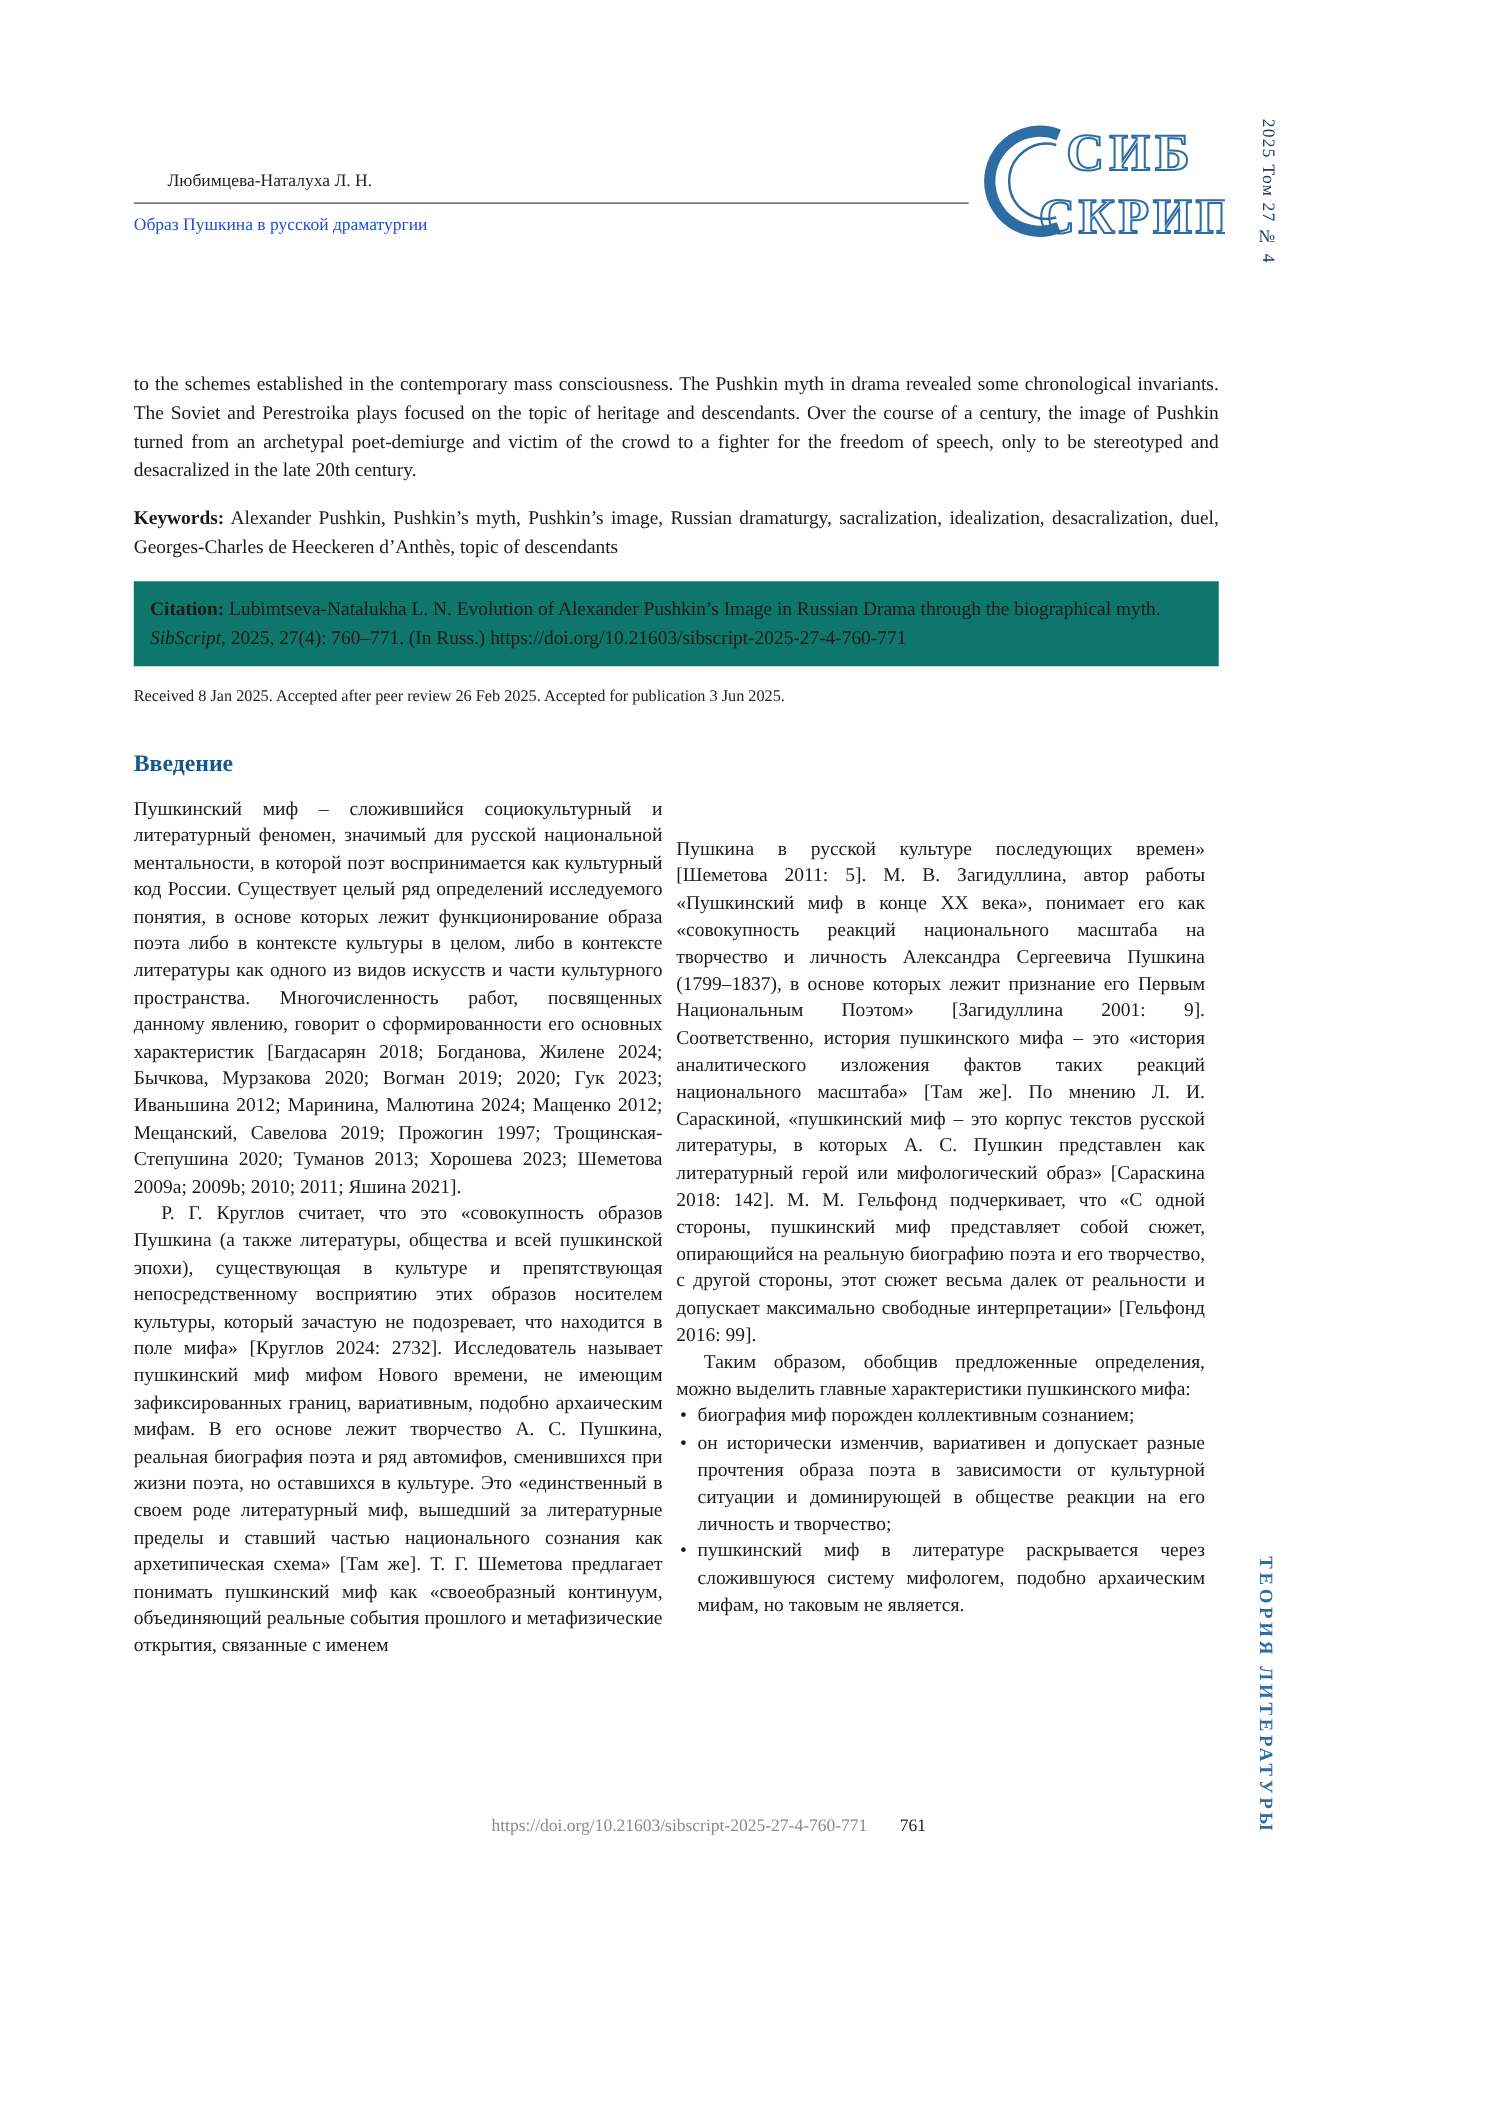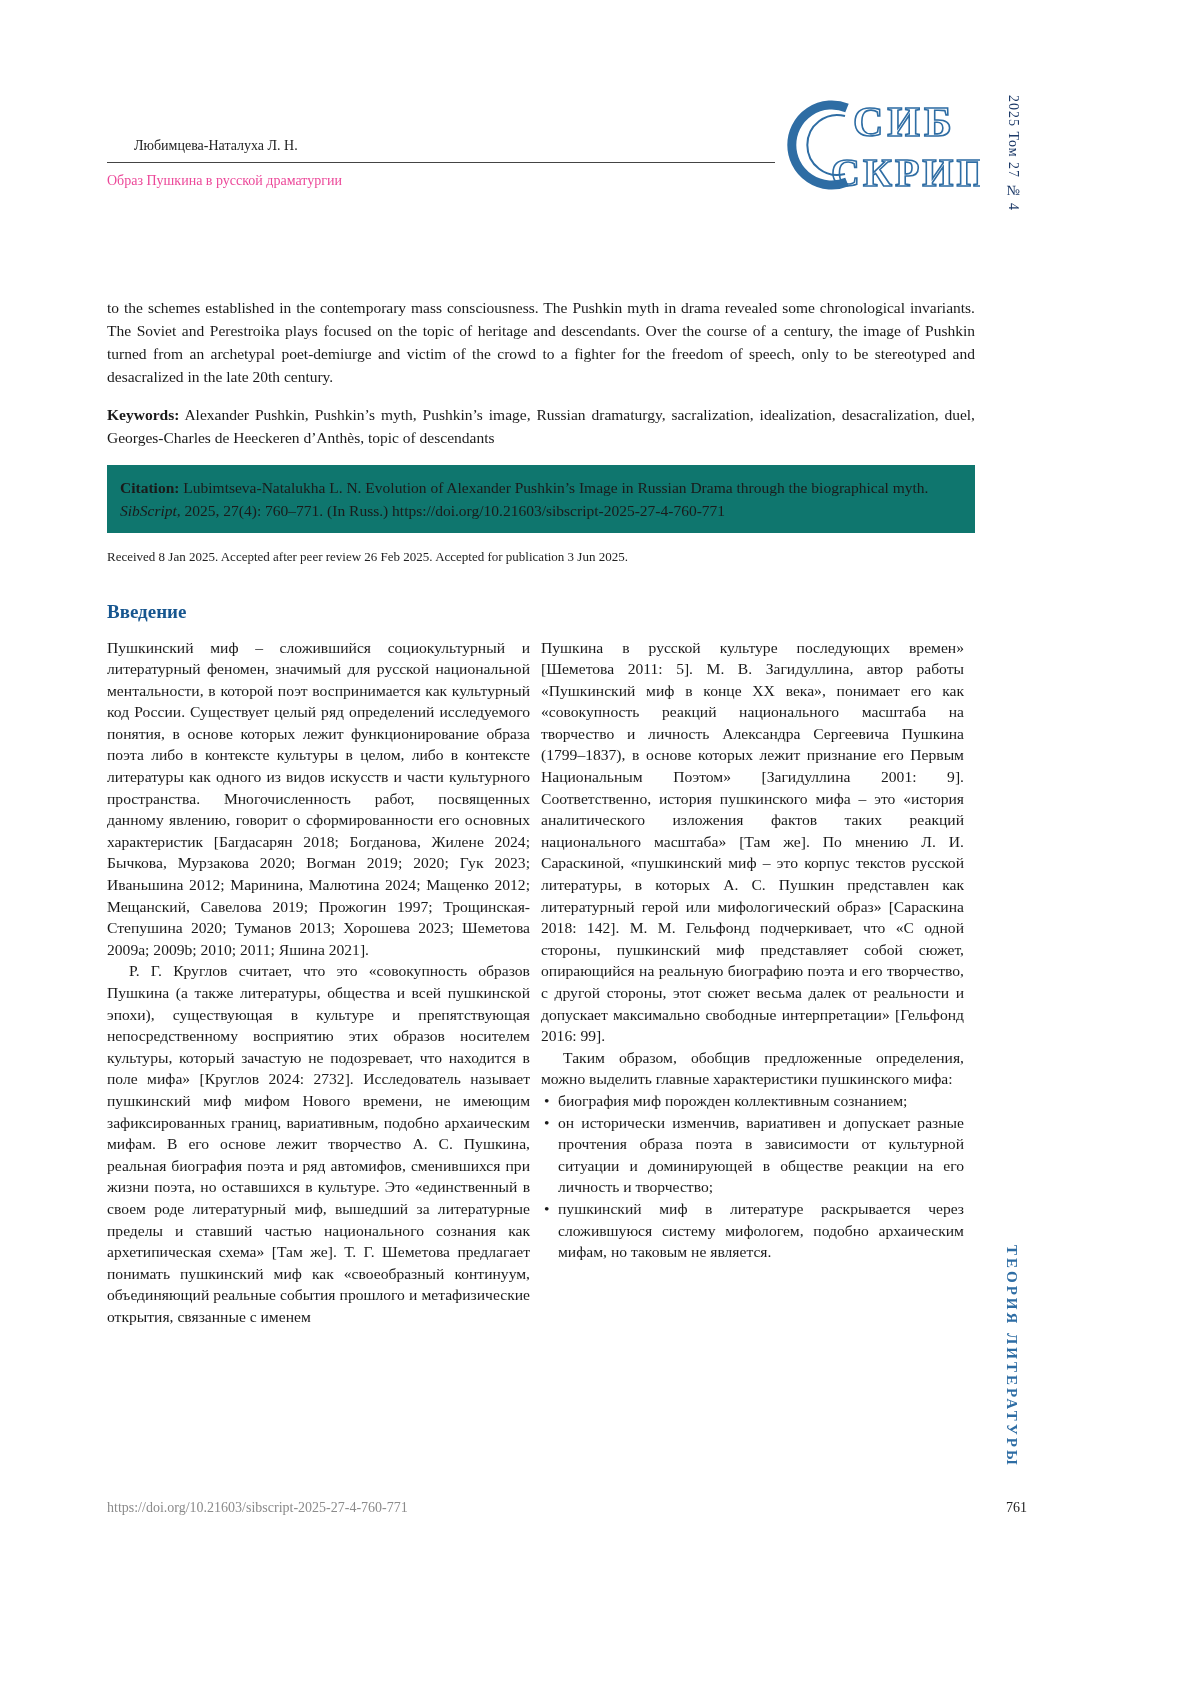--- a/index.html
+++ b/index.html
@@ -9,21 +9,21 @@
     height:1697px;
     background:#ffffff;
     font-family:"Liberation Serif", serif;
     color:#1a1a1a;
     overflow:hidden;
   }
   
   .runhead{position:absolute;left:107px;top:138px;width:668px;}
   .runhead .author{font-size:14px;color:#222;margin-left:27px;}
   .runhead .rule{border:none;border-top:1px solid #444;margin:8px 0 10px 0;}
-  .runhead .rtitle{font-size:14px;color:#ec4899;}
+  .runhead .rtitle{font-size:14px;color:#1d4ed8;}
   
   .logo{position:absolute;left:775px;top:86px;width:205px;height:118px;}
   
   .vol-vertical{
     position:absolute;left:1005px;top:95px;
     writing-mode:vertical-rl;text-orientation:mixed;
     font-size:14px;color:#1d3a68;letter-spacing:1px;
     font-family:"Liberation Serif", serif;
   }
   .section-vertical{
@@ -44,32 +44,32 @@
     padding:11px 13px;
     font-size:15.5px;line-height:23px;text-align:left;
   }
   .received{margin-top:16px;font-size:13px;color:#222;}
   .intro-head{
     margin-top:36px;
     font-size:19px;font-weight:bold;color:#17568f;
   }
   .columns{
     margin-top:14px;
-    display:flex;gap:11px;
+    display:flex;gap:11px;align-items:center;
   }
   .col{width:423px;font-size:15.6px;line-height:21.6px;text-align:justify;}
   .col p{margin:0;}
   .col p.indent{text-indent:22px;}
   .bullets{margin:0;padding:0;list-style:none;}
   .bullets li{position:relative;padding-left:17px;margin:0;}
   .bullets li::before{content:"•";position:absolute;left:3px;top:0;}
   
   .footer{
-    position:absolute;left:107px;top:1500px;width:920px;
-    display:flex;justify-content:space-between;align-items:baseline;gap:26px;
+    position:absolute;left:107px;top:1454px;width:920px;
+    display:flex;justify-content:center;align-items:baseline;gap:26px;
     font-size:14px;
   }
   .footer .doi{color:#8a8a8a;text-decoration:none;}
   .footer .pageno{color:#222;}
 </style>
 </head>
 <body>
 
 <div class="page">
 

